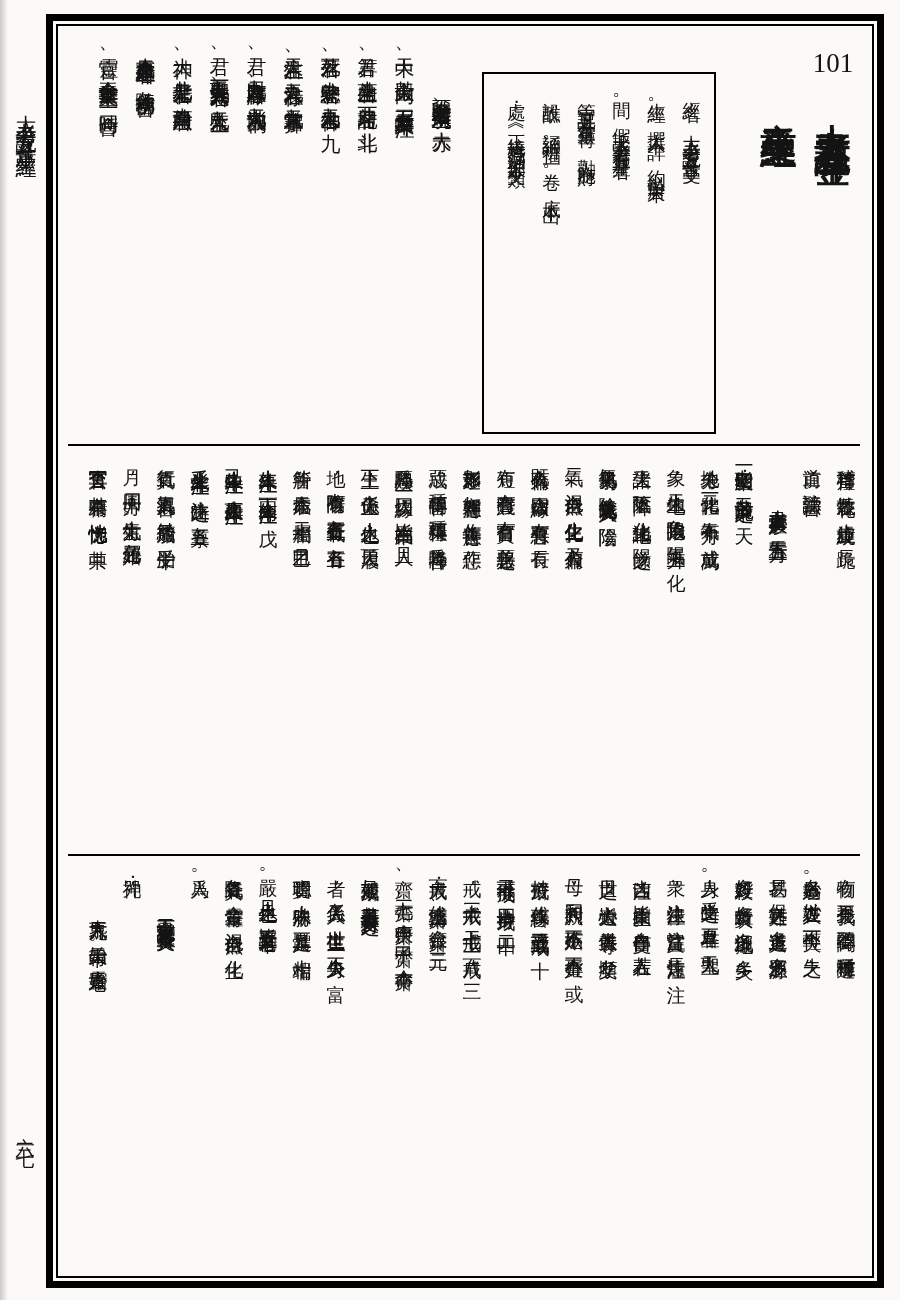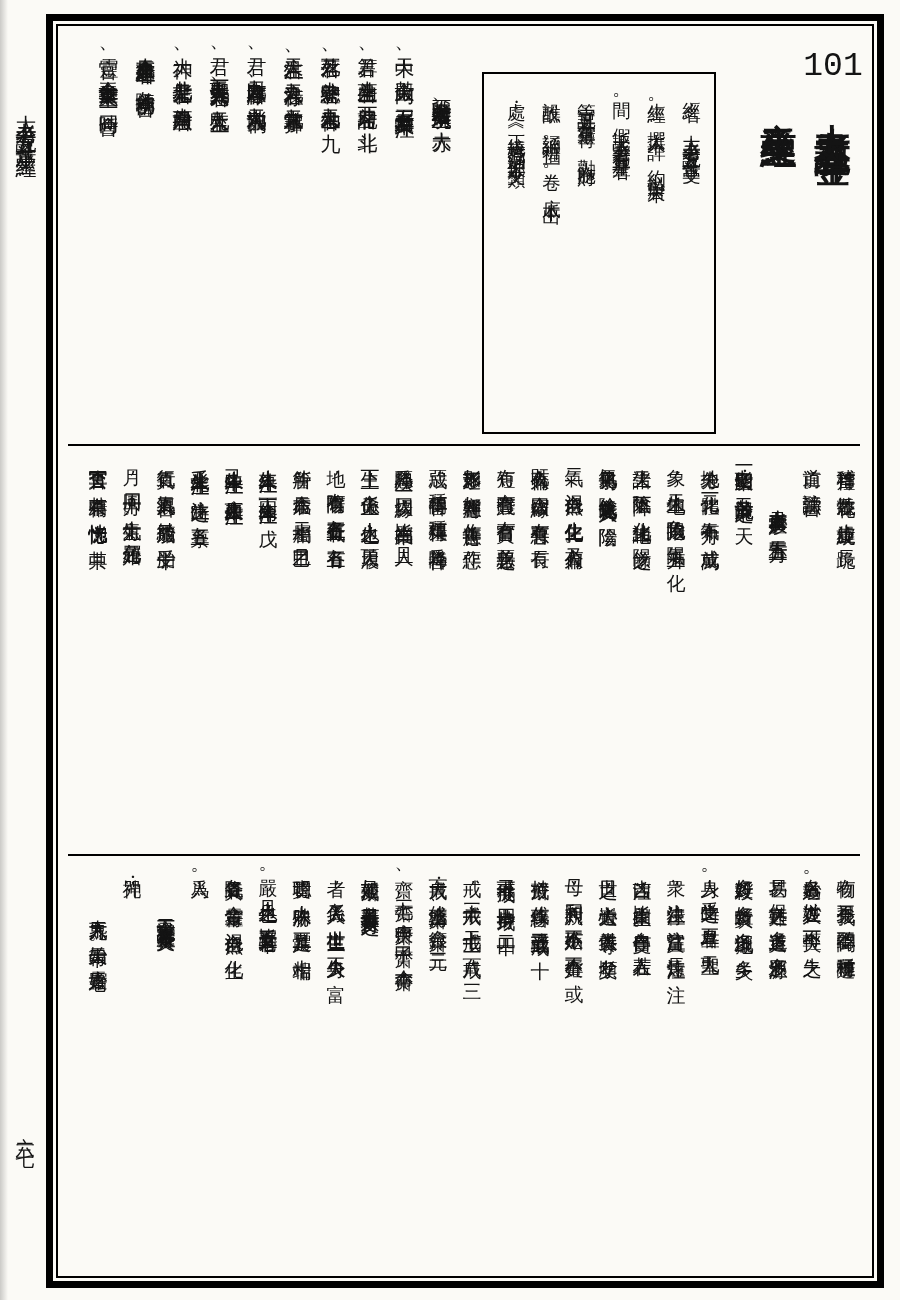--- a/index.html
+++ b/index.html
@@ -66,22 +66,22 @@
 
   .cols { display: flex; flex-direction: row-reverse; justify-content: flex-start; }
   .vcol { flex: 0 0 auto; }
 
   
   .title-block {
     width: 54px; margin-top: 14px;
     display: flex; flex-direction: column; align-items: center;
   }
   .page-number {
-    font-size: 33px; line-height: 1;
-    font-family: Liberation Mono, monospace;
+    font-size: 27px; line-height: 1;
+    font-family: Liberation Serif, serif;
     height: 44px; display: flex; align-items: flex-start; justify-content: center;
   }
   .title-line { font-size: 36px; letter-spacing: 4px; font-weight: 600; }
   .title-col2 {
     width: 54px; margin-top: 14px; padding-top: 44px;
     display: flex; justify-content: center;
   }
   .abstract-box {
     margin-top: 36px; margin-right: 36px;
     border: 2px solid #000;

